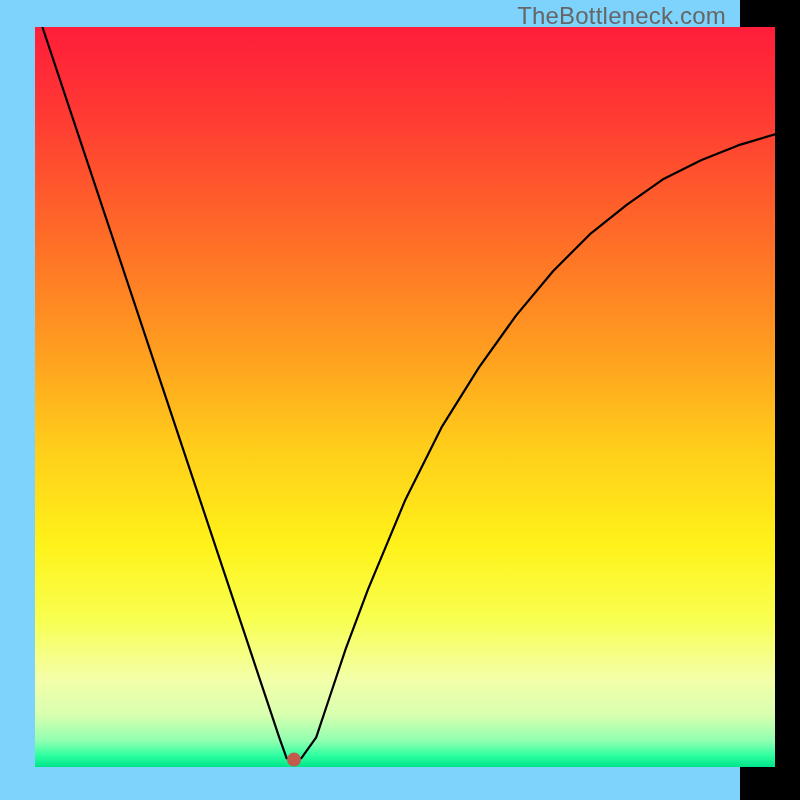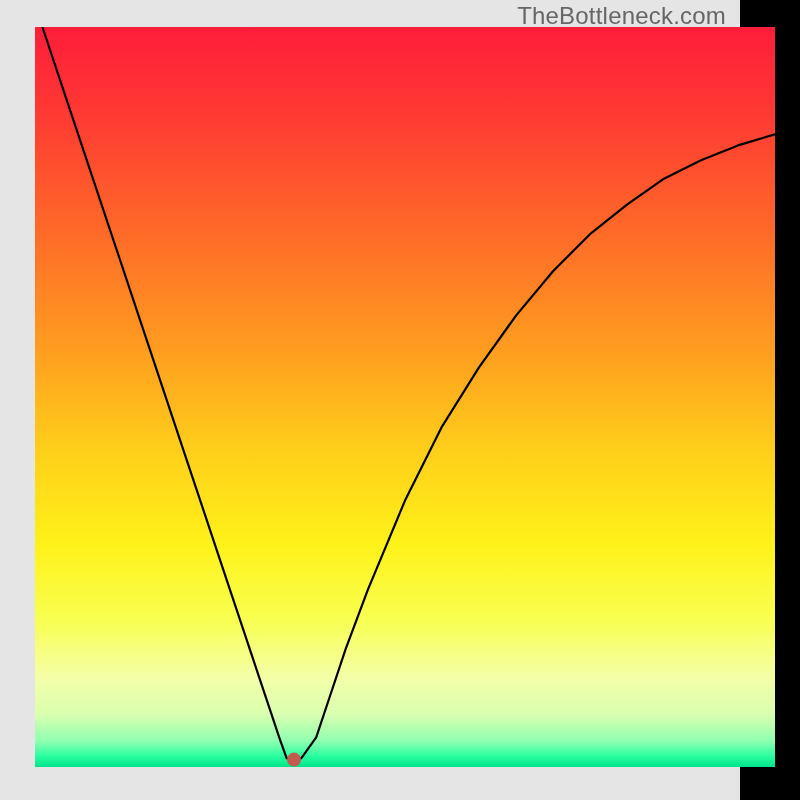--- a/index.html
+++ b/index.html
@@ -8,21 +8,21 @@
     width: 800px;
     height: 800px;
     background: #000;
     font-family: Arial, Helvetica, sans-serif;
     overflow: hidden;
   }
   .outer {
     position: relative;
     width: 740px;
     height: 800px;
-    background: #e5e5e5;
+    background: #7dd3fc;
   }
   .watermark {
     position: absolute;
     top: 2px;
     right: 14px;
     color: #666666;
     font-size: 24px;
     letter-spacing: 0.2px;
     font-weight: 400;
     z-index: 5;

